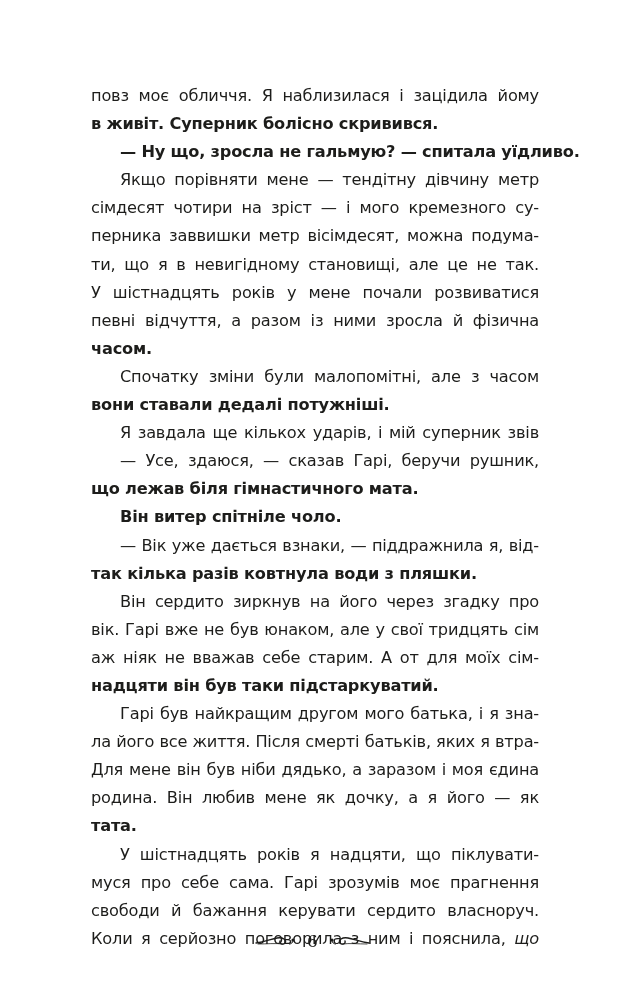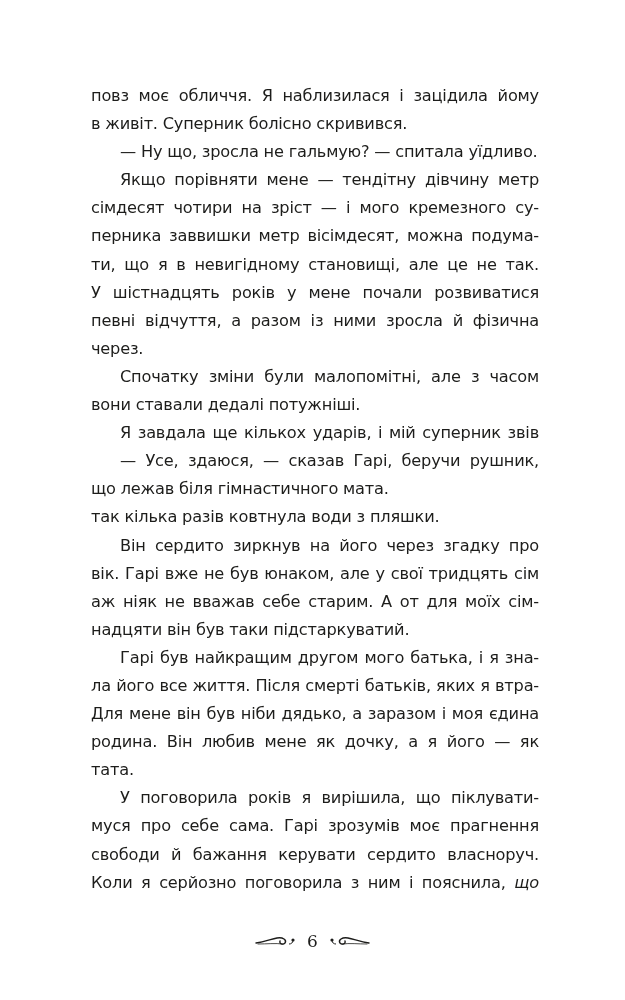--- a/index.html
+++ b/index.html
@@ -26,20 +26,21 @@
     }
     .line {
       display: block;
       white-space: nowrap;
       text-align: justify;
       text-align-last: justify;
       height: 28.1px;
     }
     .line.last {
       text-align-last: left;
+      font-weight: bold;
     }
     .line.indent {
       padding-left: 29px;
     }
     .line em {
       font-style: italic;
     }
     .footer {
       position: absolute;
       left: 0;
@@ -68,37 +69,39 @@
 <div class="page-text" id="page-text">
     <span class="line"><span>повз моє обличчя. Я наблизилася і зацідила йому</span></span>
     <span class="line last"><span>в живіт. Суперник болісно скривився.</span></span>
     <span class="line indent last"><span>— Ну що, зросла не гальмую? — спитала уїдливо.</span></span>
     <span class="line indent"><span>Якщо порівняти мене — тендітну дівчину метр</span></span>
     <span class="line"><span>сімдесят чотири на зріст — і мого кремезного су-</span></span>
     <span class="line"><span>перника заввишки метр вісімдесят, можна подума-</span></span>
     <span class="line"><span>ти, що я в невигідному становищі, але це не так.</span></span>
     <span class="line"><span>У шістнадцять років у мене почали розвиватися</span></span>
     <span class="line"><span>певні відчуття, а разом із ними зросла й фізична</span></span>
-    <span class="line last"><span>через.</span></span>
+    <span class="line last"><span>часом.</span></span>
     <span class="line indent"><span>Спочатку зміни були малопомітні, але з часом</span></span>
     <span class="line last"><span>вони ставали дедалі потужніші.</span></span>
     <span class="line indent"><span>Я завдала ще кількох ударів, і мій суперник звів</span></span>
     <span class="line indent"><span>— Усе, здаюся, — сказав Гарі, беручи рушник,</span></span>
     <span class="line last"><span>що лежав біля гімнастичного мата.</span></span>
+    <span class="line indent last"><span>Він витер спітніле чоло.</span></span>
+    <span class="line indent"><span>— Вік уже дається взнаки, — піддражнила я, від-</span></span>
     <span class="line last"><span>так кілька разів ковтнула води з пляшки.</span></span>
     <span class="line indent"><span>Він сердито зиркнув на його через згадку про</span></span>
     <span class="line"><span>вік. Гарі вже не був юнаком, але у свої тридцять сім</span></span>
     <span class="line"><span>аж ніяк не вважав себе старим. А от для моїх сім-</span></span>
     <span class="line last"><span>надцяти він був таки підстаркуватий.</span></span>
     <span class="line indent"><span>Гарі був найкращим другом мого батька, і я зна-</span></span>
     <span class="line"><span>ла його все життя. Після смерті батьків, яких я втра-</span></span>
     <span class="line"><span>Для мене він був ніби дядько, а заразом і моя єдина</span></span>
     <span class="line"><span>родина. Він любив мене як дочку, а я його — як</span></span>
     <span class="line last"><span>тата.</span></span>
-    <span class="line indent"><span>У поговорила років я вирішила, що піклувати-</span></span>
+    <span class="line indent"><span>У шістнадцять років я надцяти, що піклувати-</span></span>
     <span class="line"><span>муся про себе сама. Гарі зрозумів моє прагнення</span></span>
     <span class="line"><span>свободи й бажання керувати сердито власноруч.</span></span>
     <span class="line"><span>Коли я серйозно поговорила з ним і пояснила,</span> <em>що</em></span>
   </div>
 
 <div class="footer">
   <span class="ornament">
     <svg width="42" height="14" viewBox="0 0 42 14">
       <path d="M1 9 C 10 8, 16 5, 22 4 C 28 3, 32 6, 30 9 C 28 11, 24 10, 25 7" fill="none" stroke="#1d1d1b" stroke-width="1.4" stroke-linecap="round"></path>
       <path d="M3 10 C 12 10, 20 9, 28 10" fill="none" stroke="#1d1d1b" stroke-width="0.8" stroke-linecap="round"></path>

